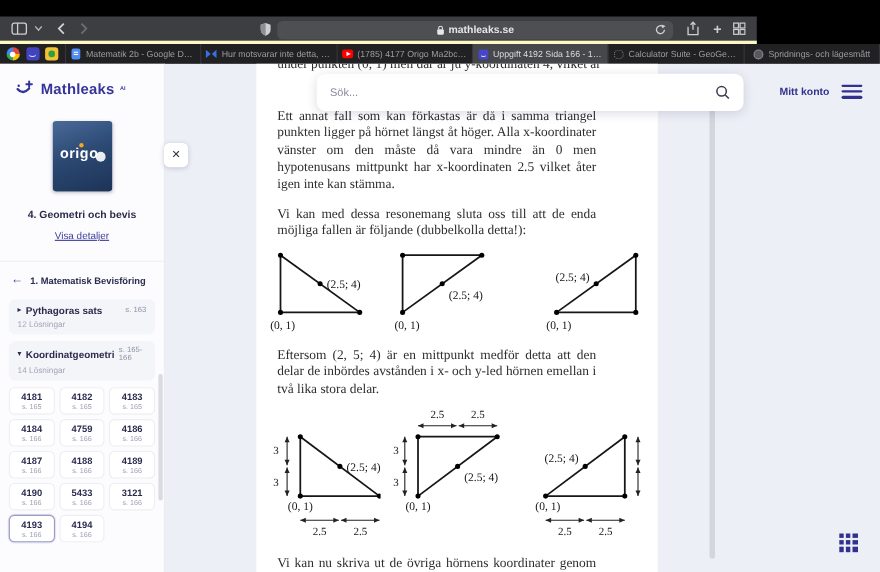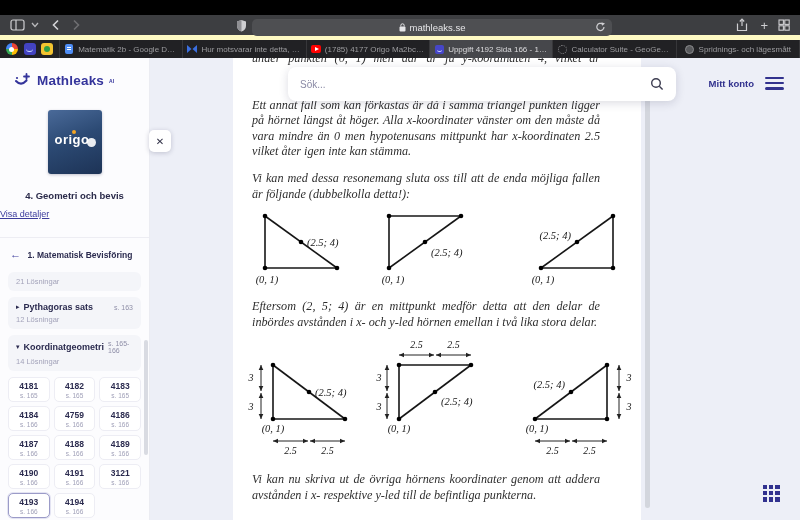--- a/index.html
+++ b/index.html
@@ -2,22 +2,22 @@
 <html><head>
 <meta charset="utf-8">
 <style>
   * { margin:0; padding:0; box-sizing:border-box; }
   html,body { width:800px; height:520px; overflow:hidden; background:#000;
               font-family:"Liberation Sans", sans-serif; }
   .stage { position:relative; width:800px; height:520px; background:#000; }
 
   
   .menubar { position:absolute; left:0; top:0; width:800px; height:15px; background:#000; }
-  .toolbar { position:absolute; left:0; top:15px; width:800px; height:25px; background:#3d3e41;
-             display:flex; align-items:center; border-bottom:5px solid #fef9c3; }
+  .toolbar { position:absolute; left:0; top:15px; width:688px; height:25px; background:#3d3e41;
+             display:flex; align-items:center; border-bottom:3px solid #fef9c3;font-weight:bold; }
   .tb-ic { display:flex; align-items:center; justify-content:center; height:20px; }
   .addr { position:absolute; left:252px; top:4px; width:360px; height:17px; background:#4e4f52;
           border-radius:5px; display:flex; align-items:center; justify-content:center;
           color:#e6e6e8; font-size:9.5px; gap:4px; }
   .addr .reload { position:absolute; right:6px; top:2px; }
   .tabbar { position:absolute; left:0; top:40px; width:800px; height:18px; background:#212124;
             display:flex; }
   .pinned { width:60px; display:flex; align-items:center; justify-content:space-evenly;
             border-right:1px solid #37373a; }
   .tab { flex:1; display:flex; align-items:center; justify-content:center; gap:4px;
@@ -61,21 +61,21 @@
   .cover { width:54px; height:64px; margin:22px auto 0; border-radius:3px;
            background:linear-gradient(160deg,#4a6a99 0%,#2c4a74 45%,#1d3356 100%);
            position:relative; box-shadow:0 1px 3px rgba(20,20,60,.25); }
   .cover .bt { position:absolute; left:7px; top:22px; color:#fff; font-weight:bold;
                font-size:13px; letter-spacing:.5px; font-family:"Liberation Sans",sans-serif; }
   .cover .dot { position:absolute; left:24px; top:20px; width:4px; height:4px; border-radius:50%;
                 background:#f5a623; }
   .cover .ring { position:absolute; right:6px; top:28px; width:9px; height:9px; border-radius:50%;
                  background:#fff; opacity:.9; }
   .chapter { text-align:center; font-size:9.5px; font-weight:bold; color:#2a2a4a; margin-top:16px; }
-  .details { display:block; text-align:left; font-size:9px; color:#3c3c9c; margin-top:8px;
+  .details { display:block; text-align:center; font-size:9px; color:#3c3c9c; margin-top:8px;
              text-decoration:underline; cursor:pointer; }
   .navhdr { margin-top:18px; padding:11px 10px 0 10px; border-top:1px solid #ededf3;
             display:flex; align-items:center; }
   .navhdr .back { color:#3c3c9c; font-size:11px; line-height:1; }
   .navhdr .ttl { flex:1; text-align:center; font-size:8.5px; font-weight:bold; color:#2b2b4f; }
   .cards { padding:0 8px; margin-top:12px; }
   .scard { background:#f4f5f9; border-radius:6px; margin-bottom:6px; padding:5px 8px; }
   .srow { display:flex; align-items:center; gap:4px; }
   .srow .arr { font-size:7px; color:#2b2b4f; }
   .srow .lbl { font-size:9px; font-weight:bold; color:#2b2b4f; }
@@ -84,22 +84,22 @@
   .exgrid { padding:0 8px; margin-top:1px; display:grid; grid-template-columns:repeat(3,1fr); gap:4px; }
   .exbtn { background:#fff; border:1px solid #ededf4; border-radius:5px; text-align:center;
            padding:3px 0 2px; cursor:pointer; }
   .exbtn .n { font-size:8.5px; font-weight:bold; color:#2b2b4f; }
   .exbtn .p { font-size:6.5px; color:#a0a0b8; margin-top:1px; }
   .exbtn.selected { border:1px solid #9b9bc8; box-shadow:0 0 0 1px #e3e3f2; }
   .side-scroll { position:absolute; right:1px; top:282px; width:4px; height:115px;
                  background:#d9dbe2; border-radius:2px; }
 
   
-  .card { position:absolute; left:233px; top:0; width:408px; height:462px; background:#fff;
-          overflow:hidden; padding:0 41px 0 19px;font-style:italic; }
+  .card { position:absolute; left:233px; top:0; width:365px; height:462px; background:#fff;
+          overflow:hidden; padding:0 56px 0 19px; }
   .doc { font-family:"Liberation Serif", serif; font-size:12.2px; line-height:15.6px;
          color:#2e2e2e; text-align:justify; }
   .clipline { margin-top:-7px; text-align:justify; text-align-last:justify; white-space:nowrap; }
   .p1 { margin-top:31px; } .p2 { margin-top:11px; } .p3 { margin-top:9px; } .p4 { margin-top:15px; }
   .figrow { display:flex; justify-content:center; align-items:flex-start;
             margin-left:-19px; margin-right:-45px; }
   .figrow1 { gap:16px; margin-top:8px; }
   .figrow2 { gap:8px; margin-top:9px; }
   svg text { font-family:"Liberation Serif", serif; fill:#161616; }
   .mainscroll { position:absolute; left:645px; top:12px; width:5px; height:438px;
@@ -260,23 +260,20 @@
       <div class="chapter">4. Geometri och bevis</div>
       <a class="details">Visa detaljer</a>
 
       <div class="navhdr">
         <span class="back">←</span>
         <span class="ttl">1. Matematisk Bevisföring</span>
       </div>
 
       <div class="cards">
         <div class="scard">
-          <div class="cnt" style="margin-top:0">21 Lösningar</div>
-        </div>
-        <div class="scard">
           <div class="srow">
             <span class="arr">▸</span>
             <span class="lbl">Pythagoras sats</span>
             <span class="pg">s. 163</span>
           </div>
           <div class="cnt">12 Lösningar</div>
         </div>
         <div class="scard">
           <div class="srow">
             <span class="arr">▾</span>
@@ -322,21 +319,21 @@
           </div>
         <div class="exbtn">
             <div class="n">4189</div>
             <div class="p">s. 166</div>
           </div>
         <div class="exbtn">
             <div class="n">4190</div>
             <div class="p">s. 166</div>
           </div>
         <div class="exbtn">
-            <div class="n">4191</div>
+            <div class="n">5433</div>
             <div class="p">s. 166</div>
           </div>
         <div class="exbtn">
             <div class="n">3121</div>
             <div class="p">s. 166</div>
           </div>
         <div class="exbtn selected">
             <div class="n">4193</div>
             <div class="p">s. 166</div>
           </div>

